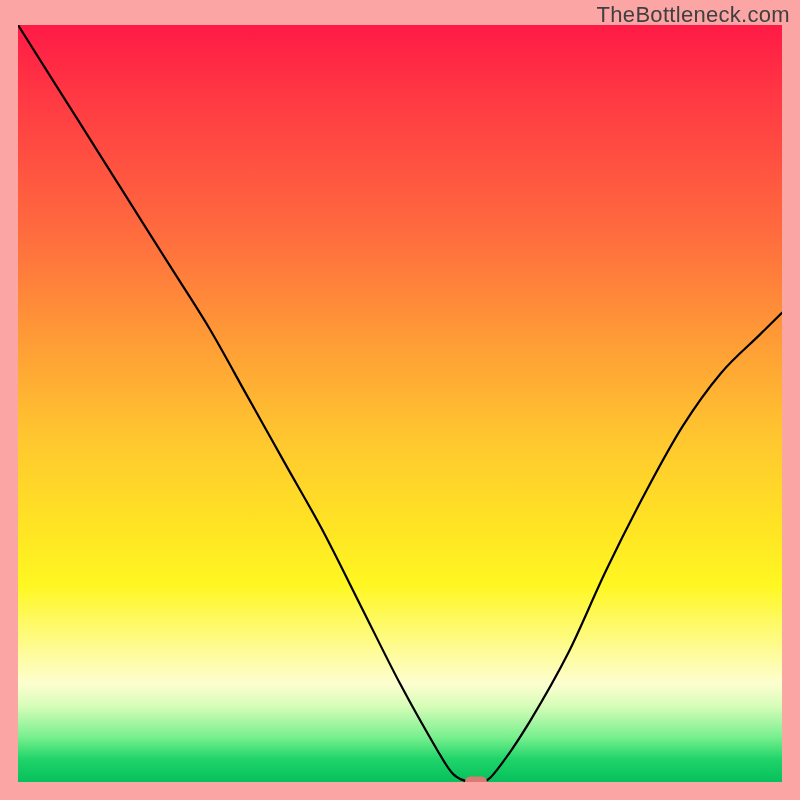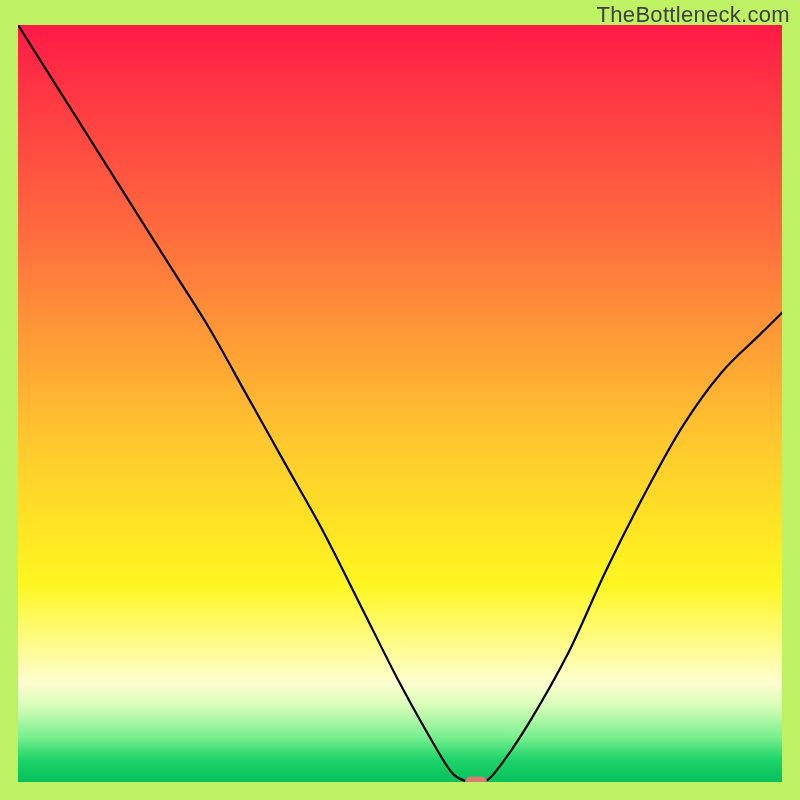--- a/index.html
+++ b/index.html
@@ -8,21 +8,21 @@
     width: 800px;
     height: 800px;
     background: #000;
     overflow: hidden;
     font-family: Arial, Helvetica, sans-serif;
   }
   .frame {
     position: relative;
     width: 800px;
     height: 800px;
-    background: #bef264;
+    background: #fca5a5;
   }
   .watermark {
     position: absolute;
     top: 2px;
     right: 10px;
     color: #3f3f3f;
     font-size: 22px;
     font-weight: 500;
     letter-spacing: 0.3px;
     z-index: 5;

